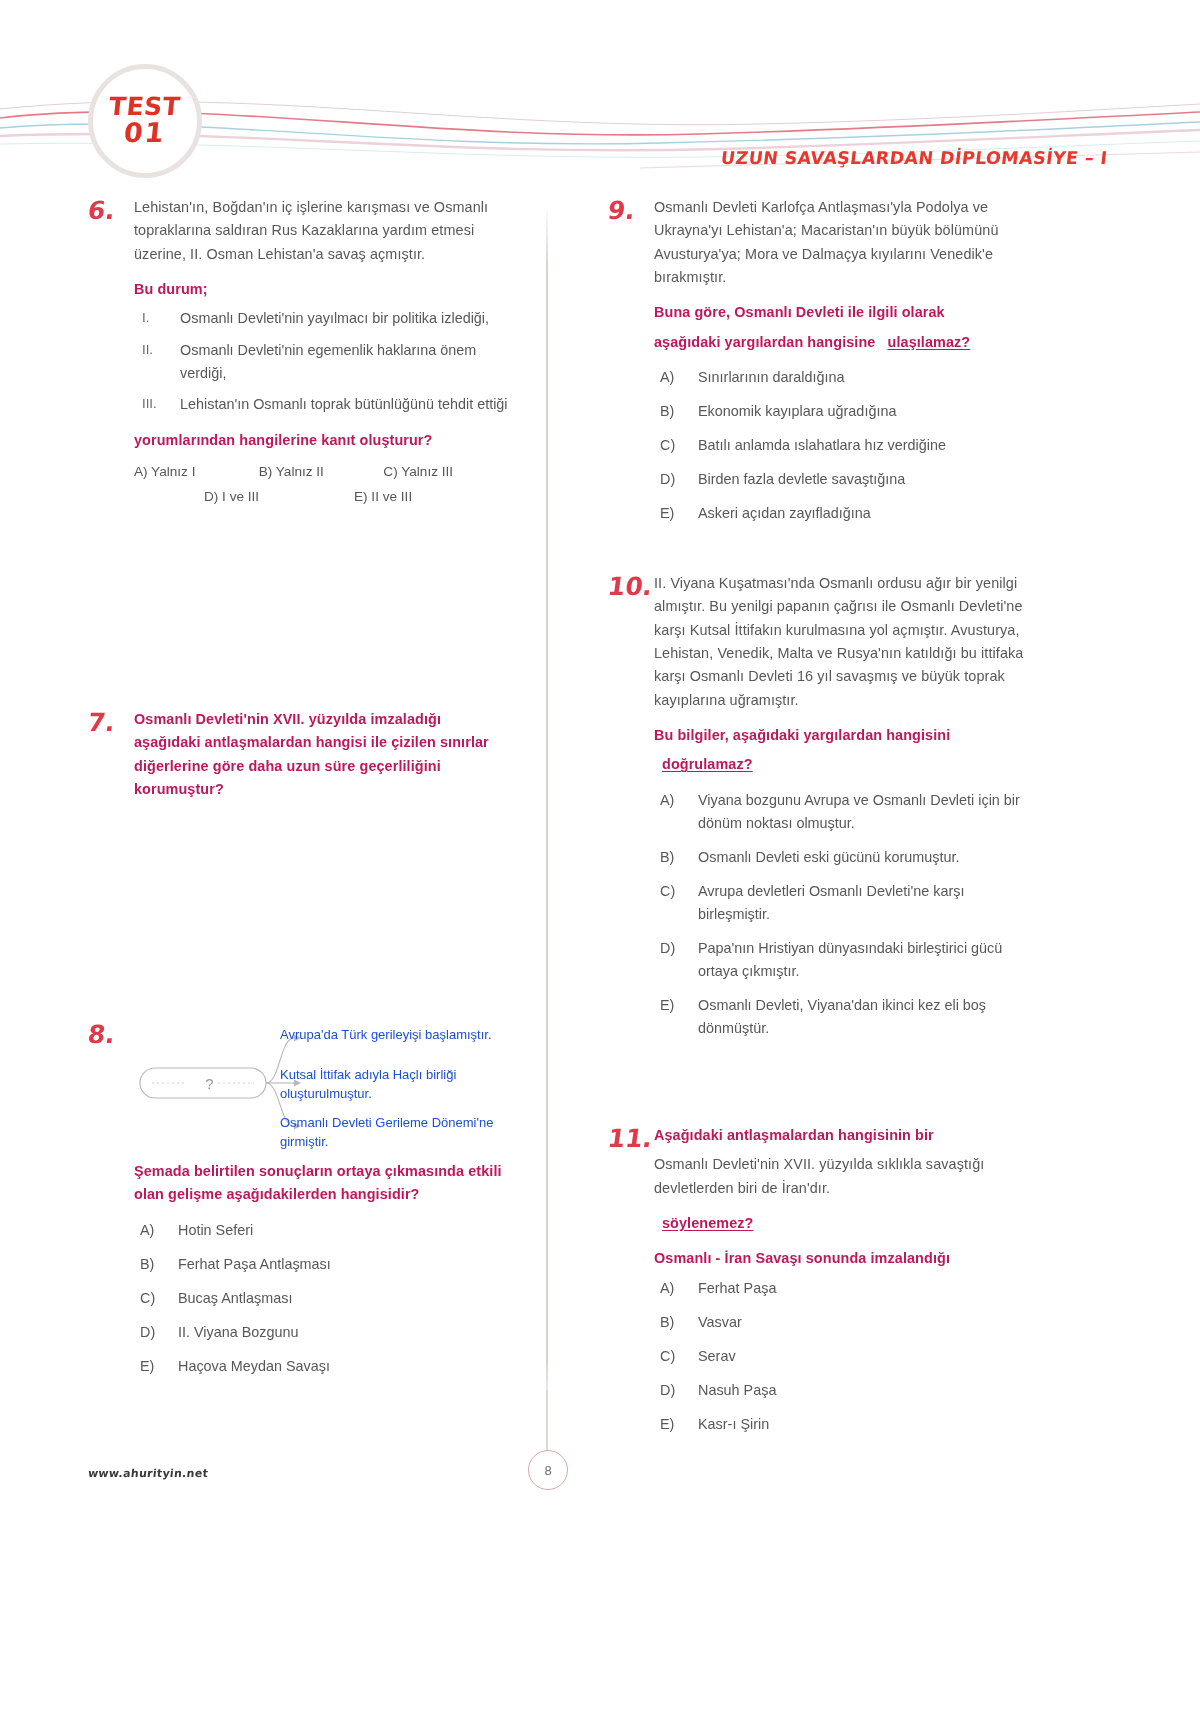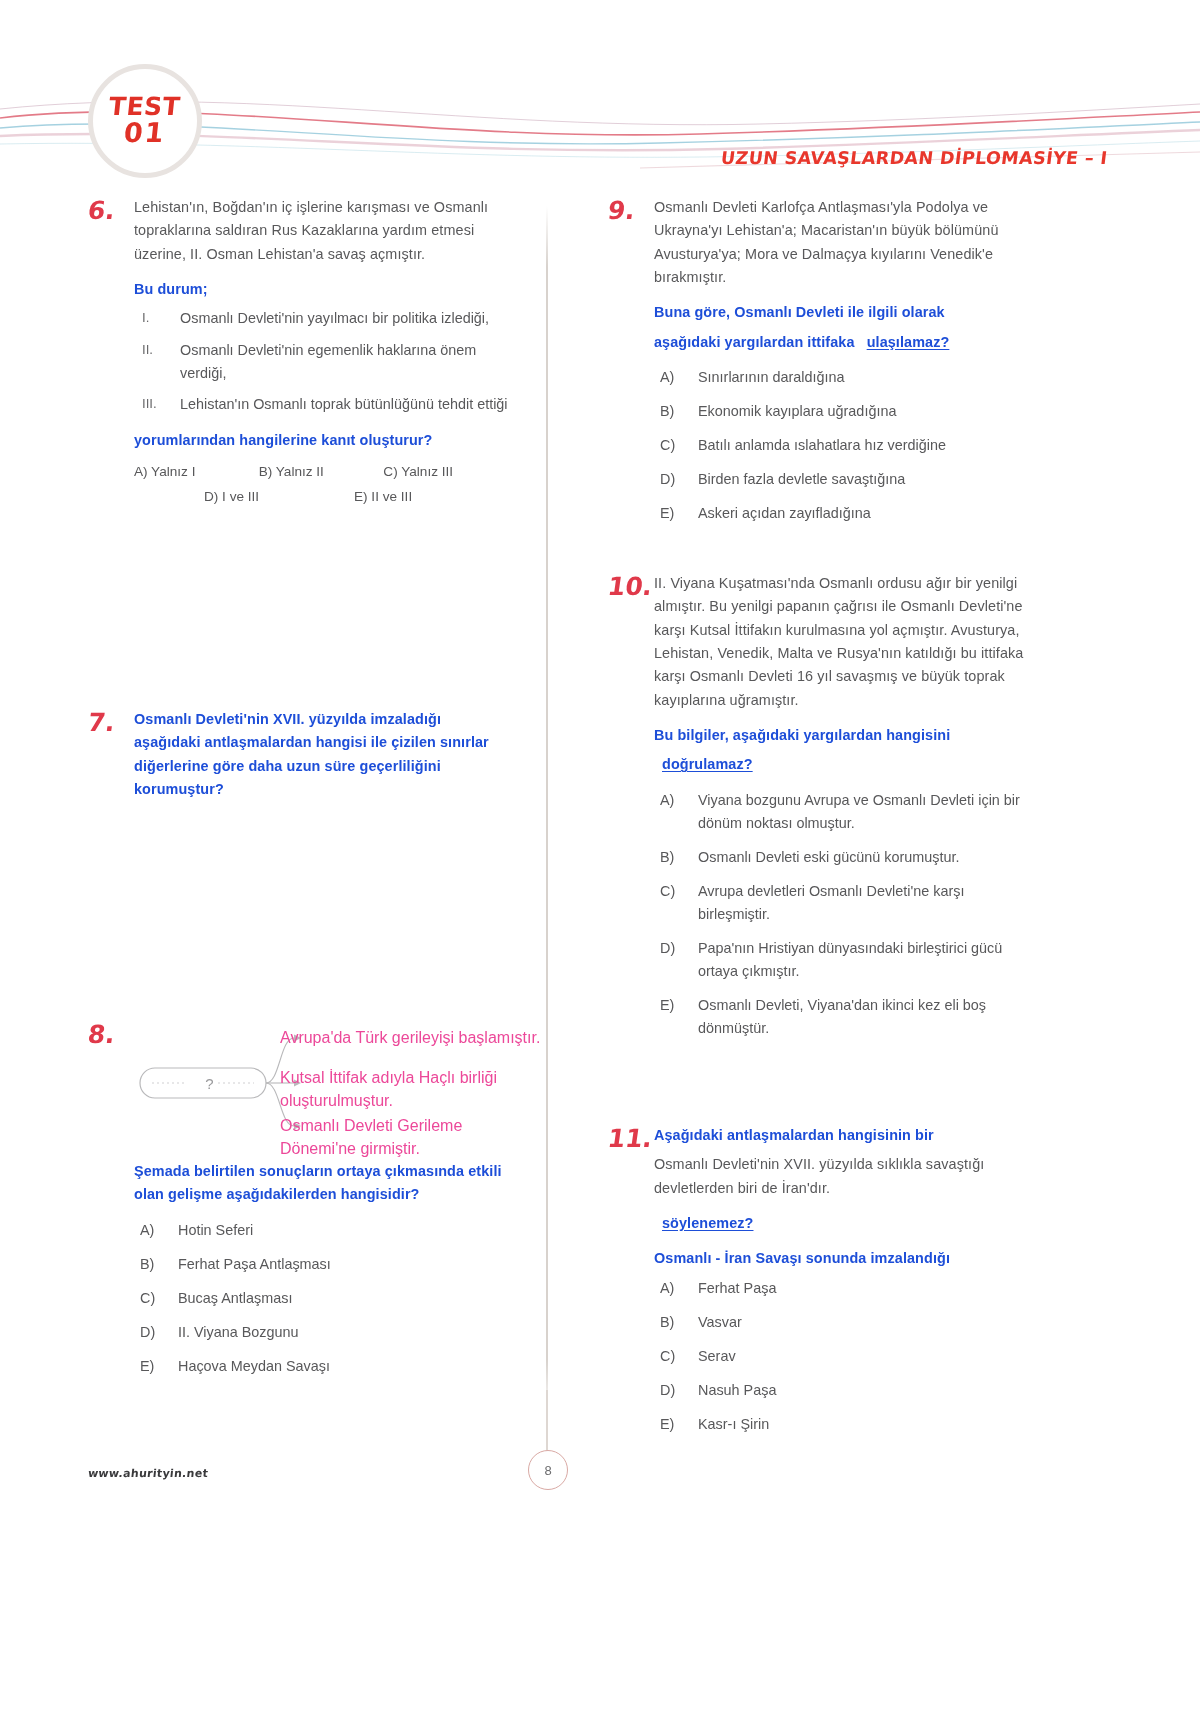--- a/index.html
+++ b/index.html
@@ -130,21 +130,21 @@
   }
   .stem {
     font-size: 14.4px;
     line-height: 1.62;
     color: #58585a;
     margin: 0 0 12px 0;
     letter-spacing: 0.1px;
   }
   .stem.bold {
     font-weight: bold;
-    color: #1d4ed8;
+    color: #be185d;
   }
   .stem.tight { margin-bottom: 6px; }
   .u { text-decoration: underline; text-underline-offset: 2px; padding-left: 8px; }
 
   
   .roman-list {
     list-style: none;
     margin: 0 0 12px 0;
     padding: 0;
   }
@@ -213,23 +213,23 @@
     top: 51px;
     width: 104px;
     text-align: center;
     font-size: 15px;
     color: #9a9a9c;
     letter-spacing: 1px;
   }
   .schema .branch {
     position: absolute;
     left: 146px;
-    font-size: 16px;
+    font-size: 13px;
     line-height: 1.45;
-    color: #ec4899;
+    color: #1d4ed8;
     width: 262px;
   }
   .schema .b1 { top: 2px; }
   .schema .b2 { top: 42px; }
   .schema .b3 { top: 90px; }
 
   
   .footer-url {
     position: absolute;
     left: 88px;
@@ -391,21 +391,21 @@
     </div>
 
     <div class="col col-right">
 
       <div class="q" style="top:0px;">
         <div class="q-num">9.</div>
         <div class="q-body">
           <p class="stem">Osmanlı Devleti Karlofça Antlaşması'yla Podolya ve Ukrayna'yı Lehistan'a; Macaristan'ın büyük bölümünü Avusturya'ya; Mora ve Dalmaçya kıyılarını Venedik'e bırakmıştır.</p>
           <p class="stem bold tight">Buna göre, Osmanlı Devleti ile ilgili olarak</p>
           <p class="stem bold">
-            <span>aşağıdaki yargılardan ittifaka </span><span class="u">ulaşılamaz?</span>
+            <span>aşağıdaki yargılardan hangisine </span><span class="u">ulaşılamaz?</span>
           </p>
           <ul class="opts">
             <li>
               <span class="ol">A)</span>
               <span>Sınırlarının daraldığına</span>
             </li>
             <li>
               <span class="ol">B)</span>
               <span>Ekonomik kayıplara uğradığına</span>
             </li>

